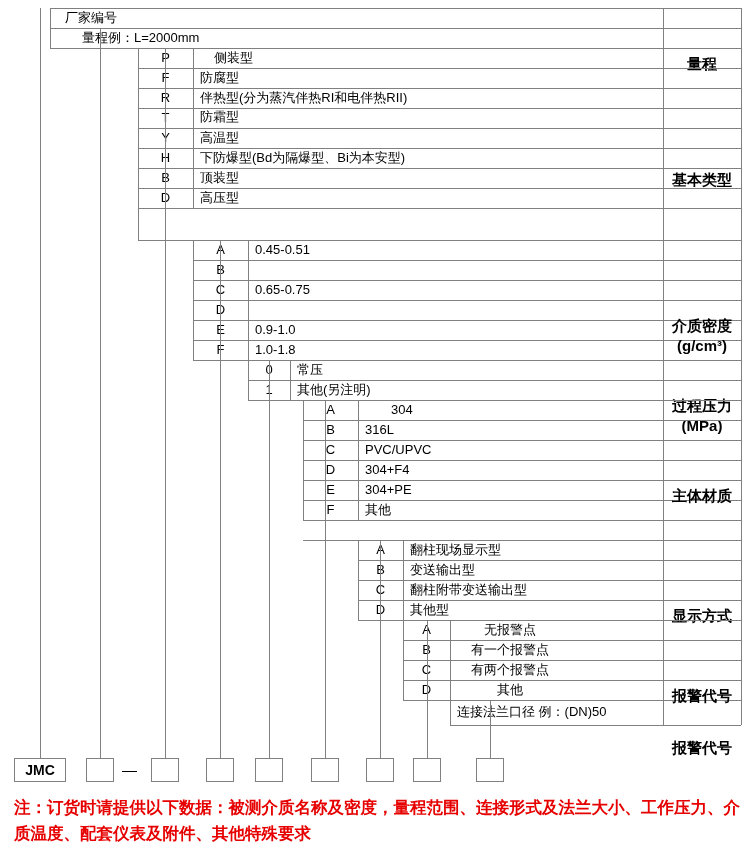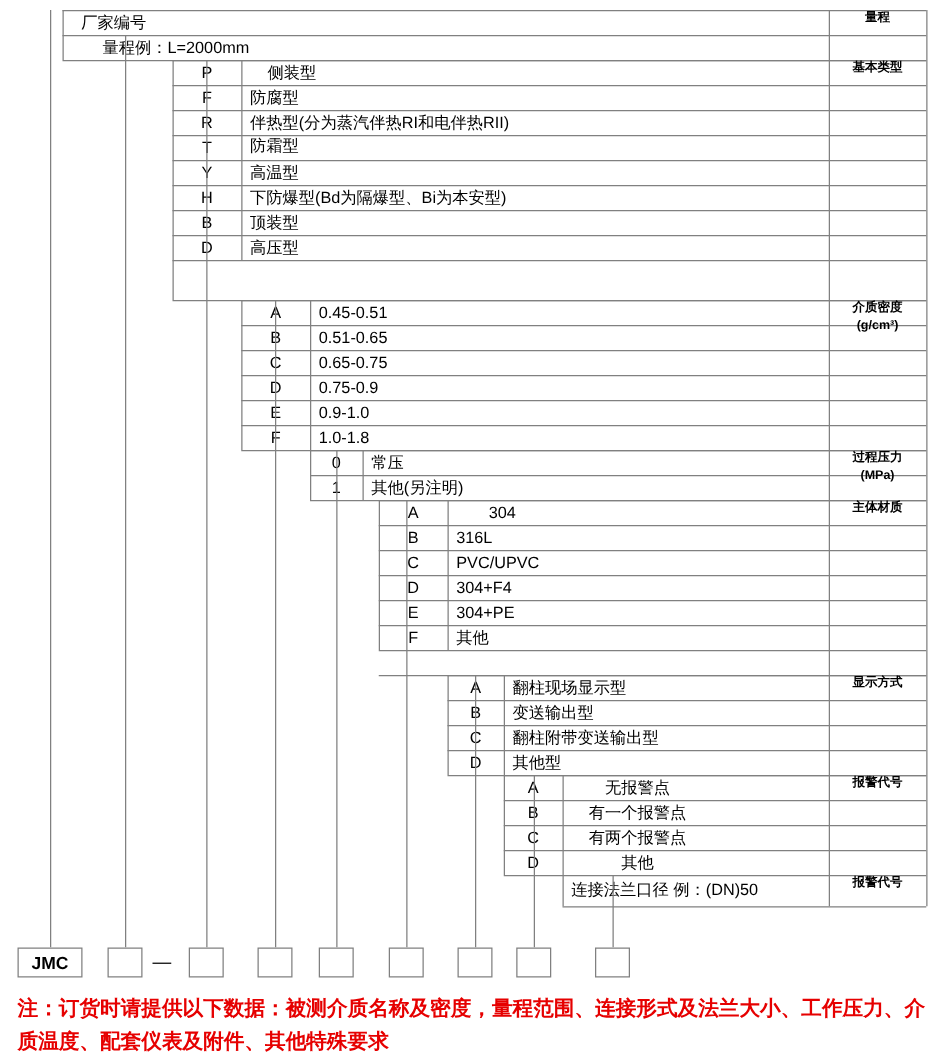--- a/index.html
+++ b/index.html
@@ -23,25 +23,27 @@
   }
   .code{justify-content:center;}
   .desc{padding-left:7px;}
   .rowline{position:absolute;background:#808080;height:1px;}
   .vline{position:absolute;background:#808080;width:1px;}
   .catlabel{
     position:absolute;
     box-sizing:border-box;
     display:flex;
     align-items:center;
+    justify-content:center;
     text-align:center;
-    font-size:10px;
+    font-size:15px;
     font-weight:bold;
     line-height:1.35;
     flex-direction:column;
+    margin-top:36px;
   }
   .leadbox{
     position:absolute;
     box-sizing:border-box;
     border:1px solid #808080;
     background:#fff;
   }
   .jmcbox{
     position:absolute;
     box-sizing:border-box;
@@ -108,27 +110,25 @@
     <div class="vline" style="left: 193px; top: 48px; height: 160px;"></div>
     <div class="rowline" style="left: 138px; top: 240px; width: 603px;"></div>
     <div class="vline" style="left: 138px; top: 208px; height: 32px;"></div>
     <div class="catlabel" style="left: 663px; top: 48px; width: 78px; height: 192px;">
       <span>基本类型</span>
     </div>
     <div class="cell code" style="left: 193px; top: 240px; width: 55px; height: 20px;">A</div>
     <div class="cell desc" style="left: 248px; top: 240px; width: 415px; height: 20px;">0.45-0.51</div>
     <div class="rowline" style="left: 193px; top: 260px; width: 548px;"></div>
     <div class="cell code" style="left: 193px; top: 260px; width: 55px; height: 20px;">B</div>
-    <div class="cell desc" style="left: 248px; top: 260px; width: 415px; height: 20px;">0.51-0.65</div>
     <div class="rowline" style="left: 193px; top: 280px; width: 548px;"></div>
     <div class="cell code" style="left: 193px; top: 280px; width: 55px; height: 20px;">C</div>
     <div class="cell desc" style="left: 248px; top: 280px; width: 415px; height: 20px;">0.65-0.75</div>
     <div class="rowline" style="left: 193px; top: 300px; width: 548px;"></div>
     <div class="cell code" style="left: 193px; top: 300px; width: 55px; height: 20px;">D</div>
-    <div class="cell desc" style="left: 248px; top: 300px; width: 415px; height: 20px;">0.75-0.9</div>
     <div class="rowline" style="left: 193px; top: 320px; width: 548px;"></div>
     <div class="cell code" style="left: 193px; top: 320px; width: 55px; height: 20px;">E</div>
     <div class="cell desc" style="left: 248px; top: 320px; width: 415px; height: 20px;">0.9-1.0</div>
     <div class="rowline" style="left: 193px; top: 340px; width: 548px;"></div>
     <div class="cell code" style="left: 193px; top: 340px; width: 55px; height: 20px;">F</div>
     <div class="cell desc" style="left: 248px; top: 340px; width: 415px; height: 20px;">1.0-1.8</div>
     <div class="rowline" style="left: 193px; top: 360px; width: 548px;"></div>
     <div class="rowline" style="left: 193px; top: 240px; width: 548px;"></div>
     <div class="vline" style="left: 193px; top: 240px; height: 120px;"></div>
     <div class="vline" style="left: 248px; top: 240px; height: 120px;"></div>

